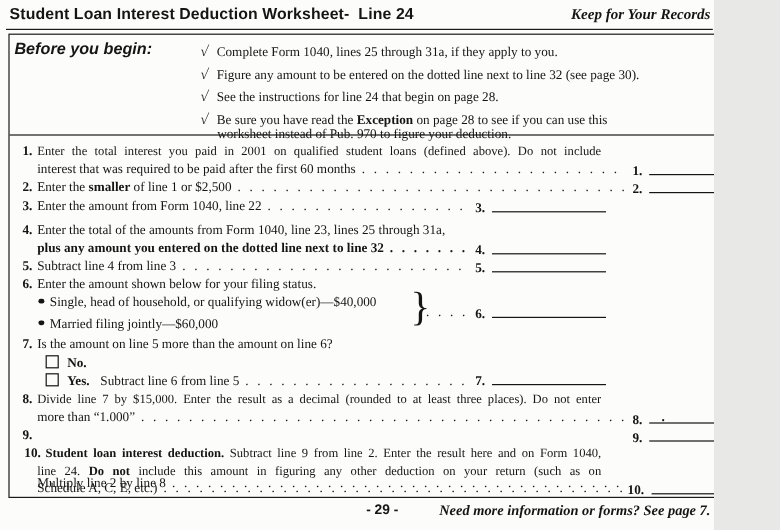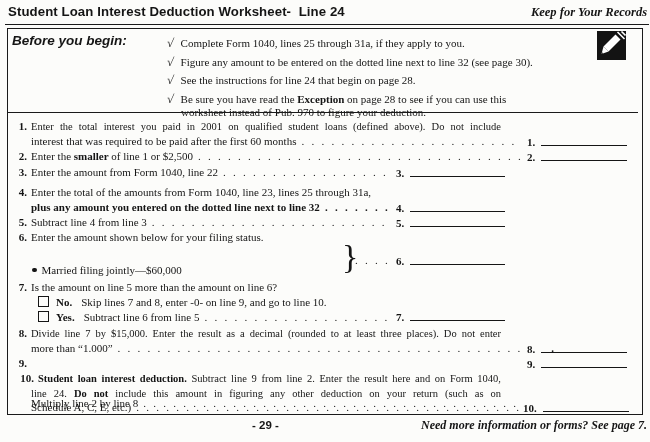--- a/index.html
+++ b/index.html
@@ -1,16 +1,16 @@
 <!DOCTYPE html>
 <html><head>
 <meta charset="utf-8">
 <style>
   html,body{margin:0;padding:0;background:#e8e8e6;}
-  #page{position:relative;width:650px;height:442px;background:#fcfcfa;color:#151515;
+  #page{position:relative;width:595px;height:442px;background:#fcfcfa;color:#151515;
         font-family:"Liberation Serif",serif;font-size:11px;overflow:hidden;}
   .abs{position:absolute;line-height:13px;white-space:nowrap;}
   .sans{font-family:"Liberation Sans",sans-serif;}
   .b{font-weight:bold;}
   #title{left:8px;top:5px;font-size:13.2px;letter-spacing:.1px;}
   #keep{right:3px;top:6px;font-size:12.5px;font-weight:bold;font-style:italic;}
   #title-rule{left:5px;right:1px;top:23.5px;border-top:1.7px solid #1a1a1a;height:0;}
   #wbox{left:7px;top:28px;width:634px;height:385px;border:1.8px solid #1a1a1a;}
   #before-label{left:4px;top:5px;font-size:13.5px;font-weight:bold;font-style:italic;}
   .bitem{left:159px;}
@@ -24,21 +24,21 @@
   .entry{display:flex;align-items:baseline;}
   .elabel{font-weight:bold;margin-right:6px;}
   .blank{display:inline-block;border-bottom:1.4px solid #151515;height:10px;position:relative;}
   .blank.mid{width:95px;}
   .blank.right{width:86px;}
   .dec{position:absolute;left:10px;bottom:-3px;font-weight:bold;}
   .cb{display:inline-block;width:9px;height:9px;border:1.2px solid #151515;margin-right:7px;position:relative;top:1px;flex:0 0 auto;}
   .cblbl{font-weight:bold;margin-right:9px;}
   .blt{display:inline-block;width:4.5px;height:4.5px;border-radius:50%;background:#151515;margin-right:5px;position:relative;top:-2px;}
   #brace{left:334px;top:211px;font-size:34px;line-height:34px;font-weight:400;}
-  #footer-page{left:252px;top:419px;width:80px;text-align:left;font-weight:bold;font-size:11.5px;}
+  #footer-page{left:252px;top:419px;width:80px;text-align:right;font-weight:bold;font-size:11.5px;}
   #footer-note{right:3px;top:419px;font-weight:bold;font-style:italic;font-size:12px;}
   #pencil{left:589px;top:2px;width:29px;height:29px;}
 </style>
 </head>
 <body>
 
 <div id="page">
 
   <div id="title" class="abs sans b">Student Loan Interest Deduction Worksheet-&nbsp; Line 24</div>
   <div id="keep" class="abs">Keep for Your Records</div>
@@ -120,38 +120,40 @@
       <span class="t">Subtract line 4 from line 3</span>
         <span class="dots">. . . . . . . . . . . . . . . . . . . . . . . . . . . . . . . . . . . . . . . . . . . . . . . . . . . . . . . . . . . .</span>
     </div>
     <div class="abs entry" style="left:388px;top:186.7px;">
       <span class="elabel">5.</span>
         <span class="blank mid"></span>
     </div>
 
     <div class="abs num" style="top:201.7px;">6.</div>
     <div class="abs" style="left:23px;top:201.7px;">Enter the amount shown below for your filing status.</div>
+    <div class="abs" style="left:24px;top:217.3px;">
+      <span class="blt"></span><span>Single, head of household, or qualifying widow(er)—$40,000</span>
+    </div>
     <div class="abs" style="left:24px;top:235px;">
       <span class="blt"></span><span>Married filing jointly—$60,000</span>
     </div>
     <div id="brace" class="abs">}</div>
     <div class="abs tline" style="left:347px;top:225px;width:38px;">
       <span class="dots" style="padding-left:0;">. . . . . . . . . . . . . . . . . . . . . . . . . . . . . . . . . . . . . . . . . . . . . . . . . . . . . . . . . . . .</span>
     </div>
     <div class="abs entry" style="left:388px;top:225px;">
       <span class="elabel">6.</span>
         <span class="blank mid"></span>
     </div>
 
     <div class="abs num" style="top:251.7px;">7.</div>
     <div class="abs" style="left:23px;top:251.7px;">Is the amount on line 5 more than the amount on line 6?</div>
     <div class="abs tline" style="left:30px;top:266px;">
       <span class="cb"></span>
         <span class="cblbl">No.</span>
-        <span class="t">Skip lines 7 and 8, enter -0- on line 9, and go to line 10.</span>
     </div>
     <div class="abs tline" style="left:30px;top:281px;width:355px;">
       <span class="cb"></span>
         <span class="cblbl">Yes.</span>
         <span class="t">Subtract line 6 from line 5</span>
         <span class="dots">. . . . . . . . . . . . . . . . . . . . . . . . . . . . . . . . . . . . . . . . . . . . . . . . . . . . . . . . . . . .</span>
     </div>
     <div class="abs entry" style="left:388px;top:281px;">
       <span class="elabel">7.</span>
         <span class="blank mid"></span>

